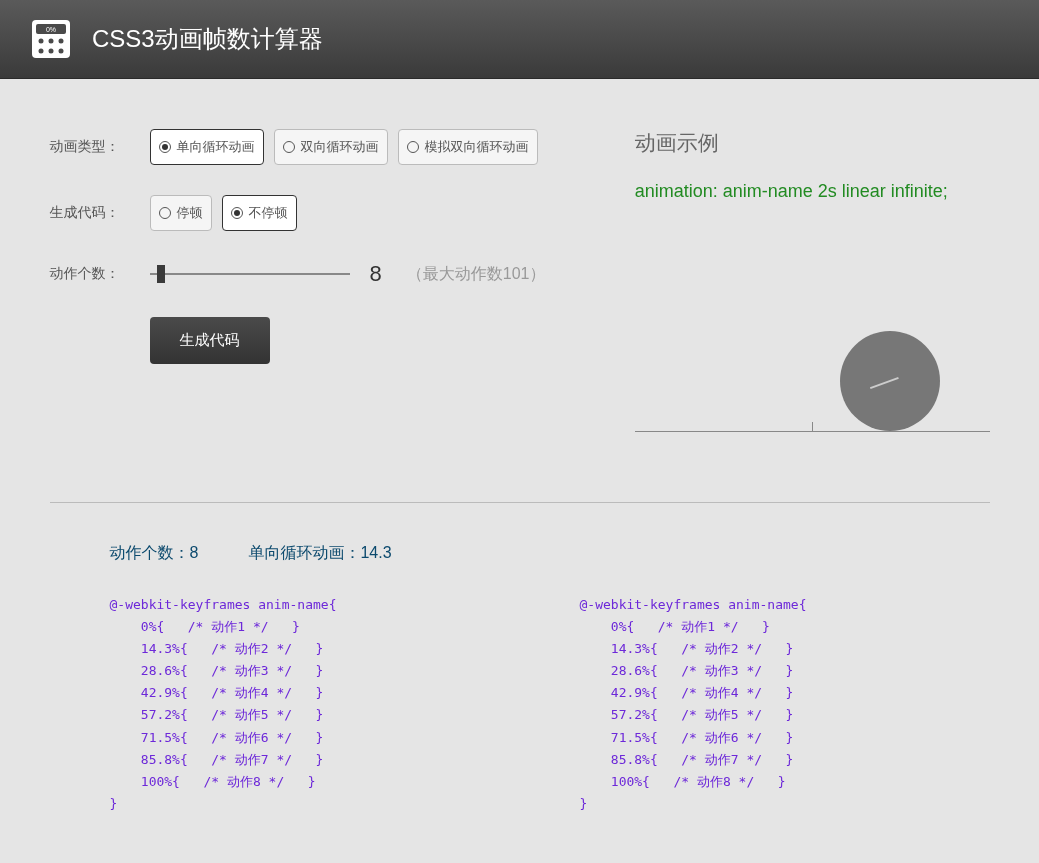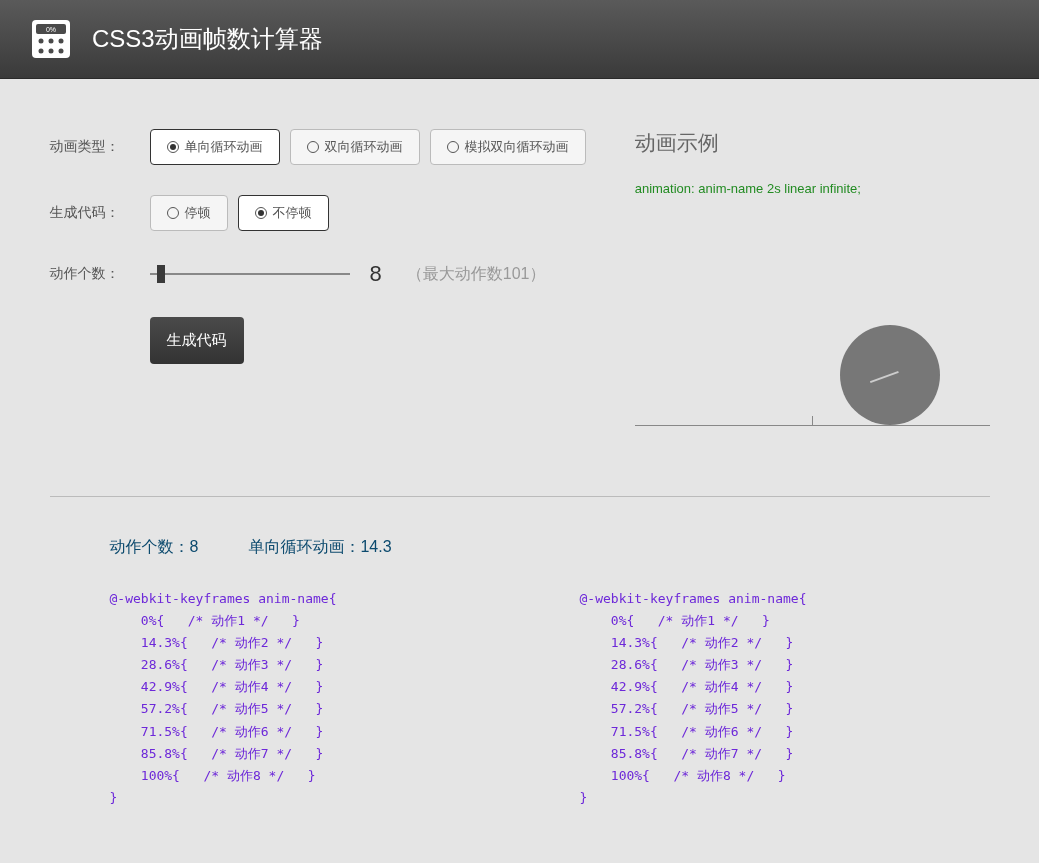--- a/index.html
+++ b/index.html
@@ -45,21 +45,21 @@
   color: #555;
   font-size: 14px;
 }
 .radio-group {
   display: flex;
   gap: 10px;
 }
 .radio-item {
   border: 1px solid #bbb;
   border-radius: 4px;
-  padding: 8px 16px;
+  padding: 8px 8px;
   font-size: 13px;
   color: #555;
   cursor: pointer;
   display: flex;
   align-items: center;
   gap: 6px;
   background: #f5f5f5;
   text-align: center;
 }
 .radio-item.selected {
@@ -111,35 +111,35 @@
   color: #999;
   font-size: 16px;
   margin-left: 11px;
 }
 
 .generate-btn {
   background: linear-gradient(to bottom, #4a4a4a, #333);
   color: #fff;
   border: none;
   border-radius: 4px;
-  padding: 14px 17px;
+  padding: 14px 30px;
   font-size: 15px;
   cursor: pointer;
   margin-left: 100px;
   font-family: inherit;
 }
 
 .example-title {
   color: #666;
   font-size: 21px;
   margin-bottom: 24px;
 }
 .example-code {
   color: #228b22;
-  font-size: 13px;
+  font-size: 18px;
   margin-bottom: 20px;
 }
 .example-stage {
   border-bottom: 1px solid #888;
   height: 210px;
   position: relative;
   display: flex;
 }
 .example-stage::after {
   content: "";

